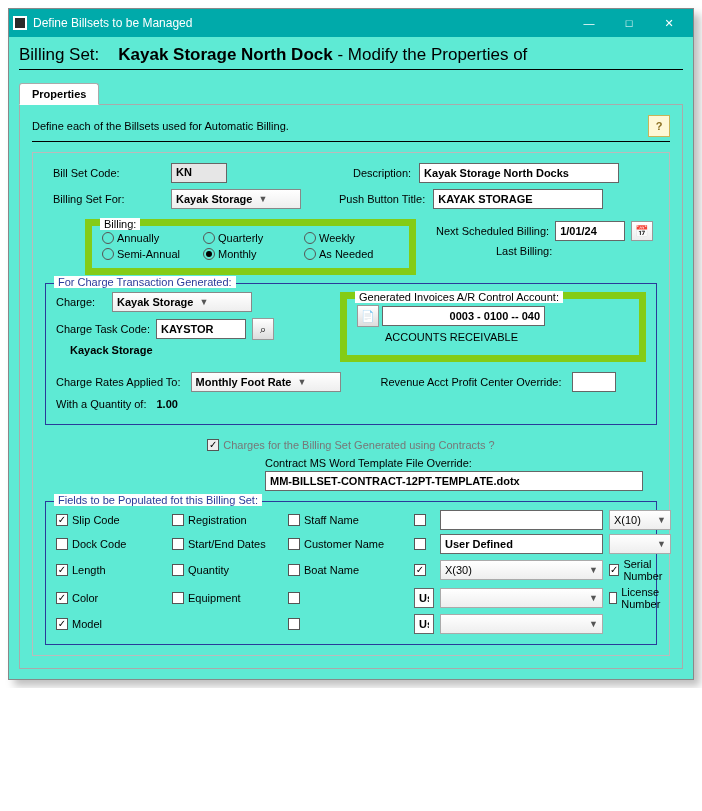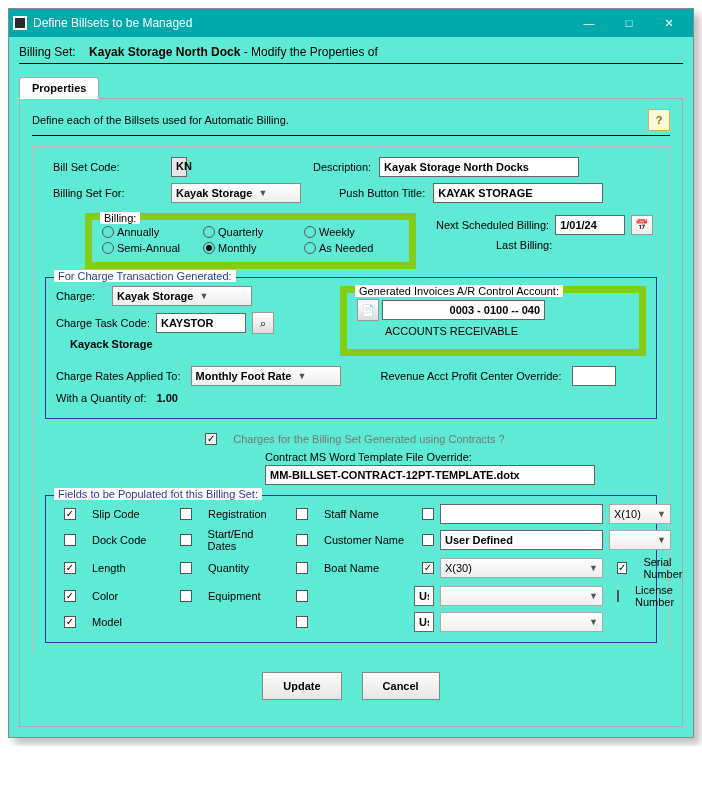--- a/index.html
+++ b/index.html
@@ -33,21 +33,21 @@
   }
   .titlebar .title { flex: 1; font-size: 12px; }
   .titlebar .winbtns { display: flex; }
   .titlebar .winbtn {
     width: 40px; height: 28px;
     display: flex; align-items: center; justify-content: center;
     color: #fff;
   }
   .topinfo {
     padding: 8px 10px 4px 10px;
-    font-size: 12px;
+    font-size: 17px;
   }
   .topinfo .bold { font-weight: bold; }
   .hr { border: none; border-top: 1px solid #000; margin: 4px 0 0 0; }
   .sheet {
     padding: 0 10px 10px 10px;
   }
   .tab-row {
     display: flex;
     margin-top: 8px;
     position: relative;
@@ -138,21 +138,21 @@
   .left { flex: 0 0 270px; }
   .right { flex: 1; }
   .btnicon {
     width: 22px; height: 22px;
     border: 1px solid #999;
     background: linear-gradient(#fff,#ddd);
     display:inline-flex; align-items:center; justify-content:center;
     font-size: 11px;
   }
   .checkbox {
-    display: inline-flex; align-items:center; gap:16px;margin-left:8px;
+    display: inline-flex; align-items:center; gap:4px;
   }
   .checkbox .box {
     width: 12px; height: 12px; border: 1px solid #555; background: #fff;
     display: inline-flex; align-items:center; justify-content:center;
     font-size: 10px; line-height: 10px;
   }
   .checkbox.ck .box::after { content: "✓"; color:#000; font-size:10px; }
   .checkbox.disabled .box { background:#eee; color:#888; }
   .checkbox.disabled { color:#777; }
   .field-grid {
@@ -232,21 +232,21 @@
       <div class="row" style="justify-content:space-between; margin-bottom:2px;">
         <span>Define each of the Billsets used for Automatic Billing.</span>
         <span class="help-icon">?</span>
       </div>
       <hr class="hr" style="border-top:1px solid #000; margin-bottom:10px;">
 
       <div style="border:1px solid #bbb; padding:10px 12px;">
 
         <div class="row" style="gap:8px;">
           <span class="lbl" style="width:110px; text-align:left; margin-left:8px;">Bill Set Code:</span>
-          <span class="inputbox ro" style="width:16px; font-weight:bold;">KN</span>
+          <span class="inputbox ro" style="width:56px; font-weight:bold;">KN</span>
           <span style="flex:0 0 110px;"></span>
           <span class="lbl">Description:</span>
           <input class="inputbox" style="width: 200px; font-weight: bold;" value="Kayak Storage North Docks">
         </div>
 
         <div class="row" style="gap:8px; margin-top:6px;">
           <span class="lbl" style="width:110px; margin-left:8px;">Billing Set For:</span>
           <span class="select" style="width:130px;">
             <span>Kayak Storage</span>
             <span class="arrow">▼</span>
@@ -353,21 +353,21 @@
         </div>
 
         <div class="row" style="margin-top:14px; justify-content:center;">
           <span class="checkbox ck disabled">
             <span class="box"></span>
             <span>Charges for the Billing Set Generated using Contracts ?</span>
           </span>
         </div>
         <div style="margin-top:6px; margin-left:220px;">
           <div class="lbl">Contract MS Word Template File Override:</div>
-          <input class="inputbox" style="width: 330px; font-weight: bold; margin-top: 2px;" value="MM-BILLSET-CONTRACT-12PT-TEMPLATE.dotx">
+          <input class="inputbox" style="width: 378px; font-weight: bold; margin-top: 2px;" value="MM-BILLSET-CONTRACT-12PT-TEMPLATE.dotx">
         </div>
 
         <div class="group" style="margin-top:10px;">
           <span class="legend">Fields to be Populated fot this Billing Set:</span>
           <div class="field-grid">
 
             <span class="checkbox ck">
                 <span class="box"></span>
                 <span>Slip Code</span>
               </span>
@@ -465,20 +465,16 @@
             <input class="inputbox" style="font-weight: bold;" value="User Defined">
             <span class="xsel">
                 <span></span>
                 <span class="arrow">▼</span>
               </span>
           </div>
         </div>
 
       </div>
 
-      <div class="footer">
-        <span class="button">Update</span>
-        <span class="button">Cancel</span>
-      </div>
 
     </div>
   </div>
 </div>
 
 </body></html>

